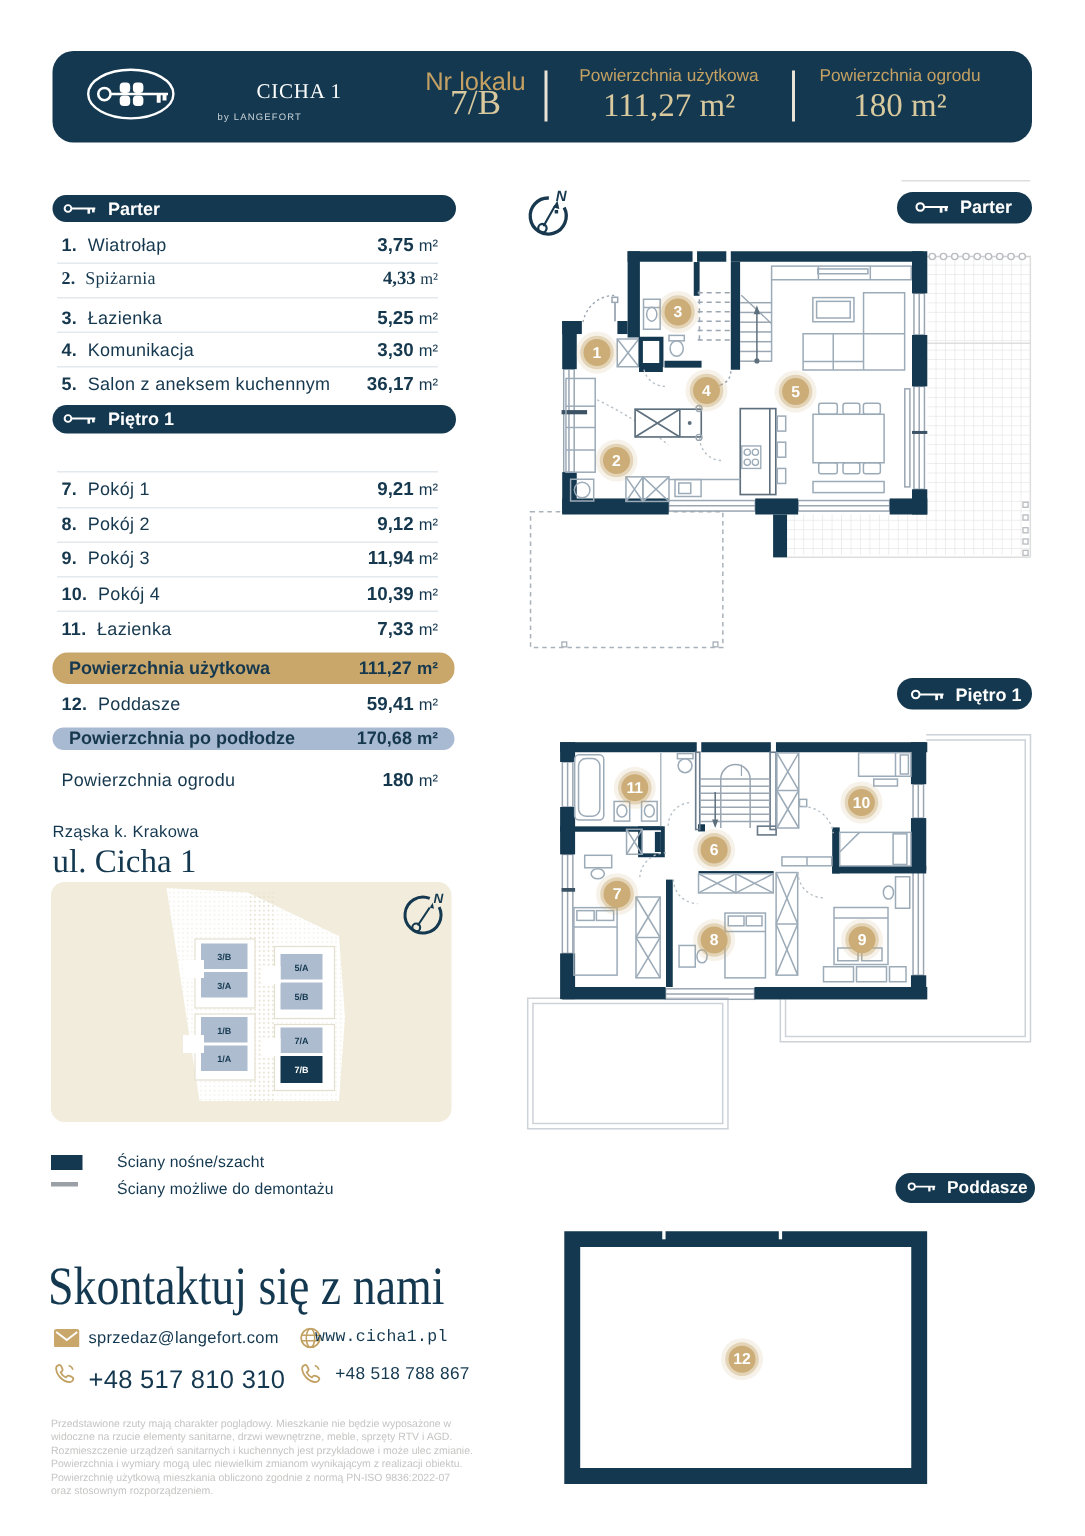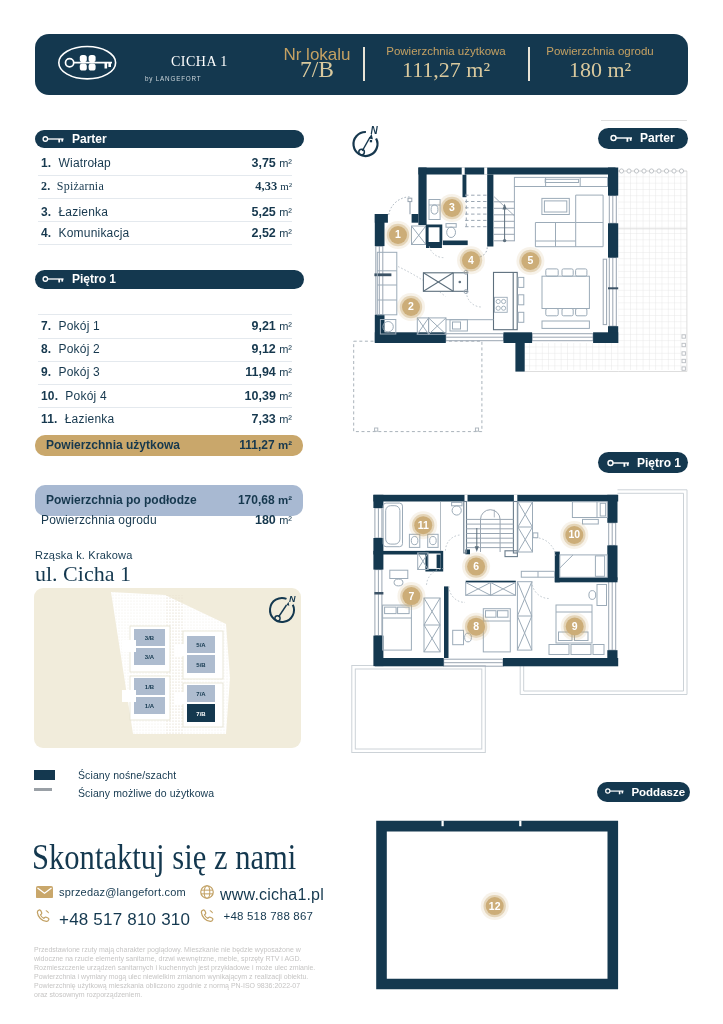--- a/index.html
+++ b/index.html
@@ -76,24 +76,28 @@
 <div class="sep" style="top:197.9px;"></div>
 
 <div class="row" style="top:200px;">
       <span class="nm"><b>3.</b>&nbsp; Łazienka</span>
       <span class="ar"><b>5,25</b> <span>m²</span></span>
     </div>
 <div class="sep" style="top:221.2px;"></div>
 
 <div class="row" style="top:221.2px;">
       <span class="nm"><b>4.</b>&nbsp; Komunikacja</span>
-      <span class="ar"><b>2,52</b> <span>m²</span></span>
+      <span class="ar"><b>3,30</b> <span>m²</span></span>
     </div>
 <div class="sep" style="top:244.4px;"></div>
 
+<div class="row" style="top:244.5px;">
+      <span class="nm"><b>5.</b>&nbsp; Salon z aneksem kuchennym</span>
+      <span class="ar"><b>36,17</b> <span>m²</span></span>
+    </div>
 
 <div class="pill" style="left:35px;top:270px;width:268.5px;height:18.5px;">
   <svg width="26" height="12" viewBox="0 0 30 12" style="margin-left:6px;">
         <circle cx="5" cy="6" r="2.6" fill="none" stroke="#fff" stroke-width="1.5"></circle>
         <line x1="7.6" y1="6" x2="26" y2="6" stroke="#fff" stroke-width="1.5"></line>
         <rect x="20" y="6" width="2" height="4" fill="#fff"></rect>
         <rect x="23.5" y="6" width="2" height="3" fill="#fff"></rect>
       </svg>
   <span style="margin-left:5px;">Piętro 1</span>
 </div>
@@ -127,22 +131,26 @@
 <div class="row" style="top:407.3px;">
       <span class="nm"><b>11.</b>&nbsp; Łazienka</span>
       <span class="ar"><b>7,33</b> <span>m²</span></span>
     </div>
 
 <div class="band" style="top:434.7px;height:21px;background:#c9a76b;">
       <span class="lbl">Powierzchnia użytkowa</span>
       <span class="val"><b>111,27</b> <span style="font-size:11.5px;">m²</span></span>
     </div>
 
-
-<div class="band" style="top:484.7px;height:31px;background:#a8b9d2;">
+<div class="row" style="top:457.5px;">
+      <span class="nm"><b>12.</b>&nbsp; Poddasze</span>
+      <span class="ar"><b>59,41</b> <span>m²</span></span>
+    </div>
+
+<div class="band" style="top:484.7px;height:15px;background:#a8b9d2;">
       <span class="lbl">Powierzchnia po podłodze</span>
       <span class="val"><b>170,68</b> <span style="font-size:11.5px;">m²</span></span>
     </div>
 
 <div class="row" style="top:508px;">
       <span class="nm">Powierzchnia ogrodu</span>
       <span class="ar"><b>180</b> <span>m²</span></span>
     </div>
 
 <div class="abs navy" style="left:35px;top:548.5px;font-size:11px;letter-spacing:0.2px;">Rząska k. Krakowa</div>
@@ -205,39 +213,39 @@
     <line x1="-3.5" y1="7" x2="4.5" y2="-5" stroke="#14384f" stroke-width="1.4"></line>
     <path d="M 4.5,-5 L 6.5,-8.2 L 7.3,-4.2 Z" fill="#14384f"></path>
     <circle cx="-4.5" cy="8.3" r="2.6" fill="none" stroke="#14384f" stroke-width="1.4"></circle>
   </g>
 </svg>
 
 <div class="abs" style="left:34px;top:769.7px;width:20.5px;height:10.4px;background:#14384f;"></div>
 <div class="abs navy" style="left:78px;top:768.5px;font-size:10.5px;letter-spacing:0.1px;">Ściany nośne/szacht</div>
 
 <div class="abs" style="left:34px;top:787.5px;width:18px;height:3.4px;background:#9aa0a6;"></div>
-<div class="abs navy" style="left:78px;top:786.5px;font-size:10.5px;letter-spacing:0.1px;">Ściany możliwe do użytkowa</div>
+<div class="abs navy" style="left:78px;top:786.5px;font-size:10.5px;letter-spacing:0.1px;">Ściany możliwe do demontażu</div>
 
 <div class="abs serif navy" style="left:32px;top:836px;font-size:36px;transform:scaleX(0.85);transform-origin:0 0;white-space:nowrap;">Skontaktuj się z nami</div>
 
 <svg class="abs" style="left:36px;top:885.5px;" width="17" height="12.5" viewBox="0 0 17 12.5">
   <rect x="0" y="0" width="17" height="12.5" rx="1.8" fill="#c9a76b"></rect>
   <polyline points="1.5,2 8.5,7.3 15.5,2" fill="none" stroke="#fff" stroke-width="1.3"></polyline>
 </svg>
 
 <div class="abs navy" style="left:59px;top:886px;font-size:11px;letter-spacing:0.2px;">sprzedaz@langefort.com</div>
 
 <svg class="abs" style="left:200px;top:885px;" width="14" height="14" viewBox="0 0 15 15">
   <circle cx="7.5" cy="7.5" r="6.7" fill="none" stroke="#c2a164" stroke-width="1.3"></circle>
   <ellipse cx="7.5" cy="7.5" rx="3" ry="6.7" fill="none" stroke="#c2a164" stroke-width="1.1"></ellipse>
   <line x1="1" y1="5.5" x2="14" y2="5.5" stroke="#c2a164" stroke-width="1.1"></line>
   <line x1="1" y1="9.5" x2="14" y2="9.5" stroke="#c2a164" stroke-width="1.1"></line>
 </svg>
 
-<div class="abs navy" style="left:220px;top:886px;font-size:16px;letter-spacing:0.2px;">www.cicha1.pl</div>
+<div class="abs navy" style="left:210px;top:886px;font-size:11px;letter-spacing:0.2px;font-family:Liberation Mono, monospace;">www.cicha1.pl</div>
 
 <svg class="abs" style="left:35.5px;top:909px;" width="14" height="14" viewBox="0 0 15 15">
   <path d="M3.2,1.2 C4,0.8 4.8,1.2 5.2,2 L6,3.8 C6.3,4.5 6.1,5.2 5.5,5.7 L4.8,6.3 C5.5,7.9 6.9,9.3 8.5,10 L9.1,9.3 C9.6,8.7 10.3,8.5 11,8.8 L12.8,9.6 C13.6,10 14,10.8 13.6,11.6 C13.2,12.6 12.3,13.4 11.2,13.3 C6.2,12.9 1.9,8.6 1.5,3.6 C1.4,2.5 2.2,1.6 3.2,1.2 Z" fill="none" stroke="#c2a164" stroke-width="1.3"></path>
   <path d="M10.5,1.5 A 4.5,4.5 0 0 1 13.5,4.5" fill="none" stroke="#c2a164" stroke-width="1.1"></path>
 </svg>
 
 <div class="abs navy" style="left:59px;top:910px;font-size:17px;letter-spacing:0.2px;">+48 517 810 310</div>
 
 <svg class="abs" style="left:200px;top:909px;" width="14" height="14" viewBox="0 0 15 15">
   <path d="M3.2,1.2 C4,0.8 4.8,1.2 5.2,2 L6,3.8 C6.3,4.5 6.1,5.2 5.5,5.7 L4.8,6.3 C5.5,7.9 6.9,9.3 8.5,10 L9.1,9.3 C9.6,8.7 10.3,8.5 11,8.8 L12.8,9.6 C13.6,10 14,10.8 13.6,11.6 C13.2,12.6 12.3,13.4 11.2,13.3 C6.2,12.9 1.9,8.6 1.5,3.6 C1.4,2.5 2.2,1.6 3.2,1.2 Z" fill="none" stroke="#c2a164" stroke-width="1.3"></path>

